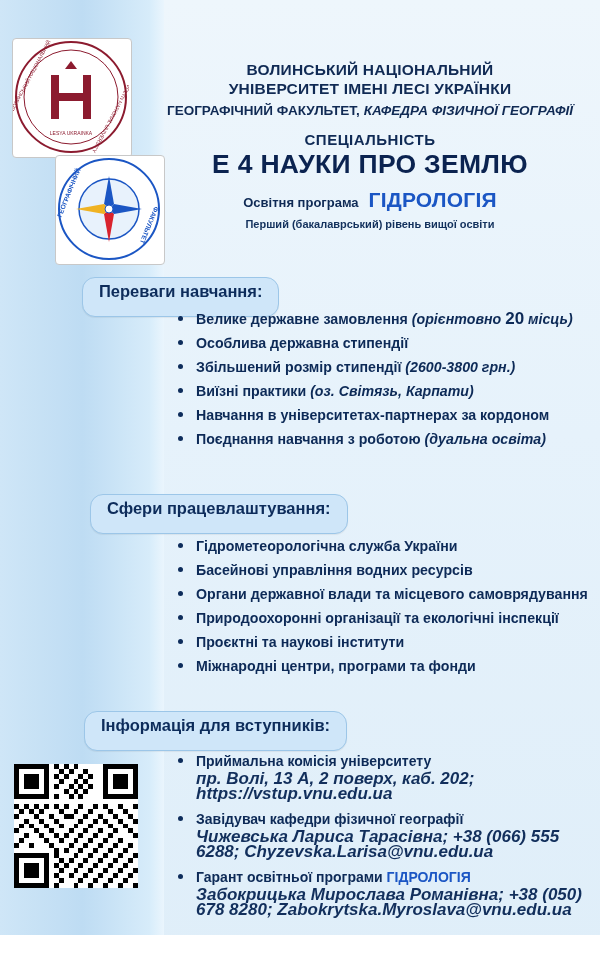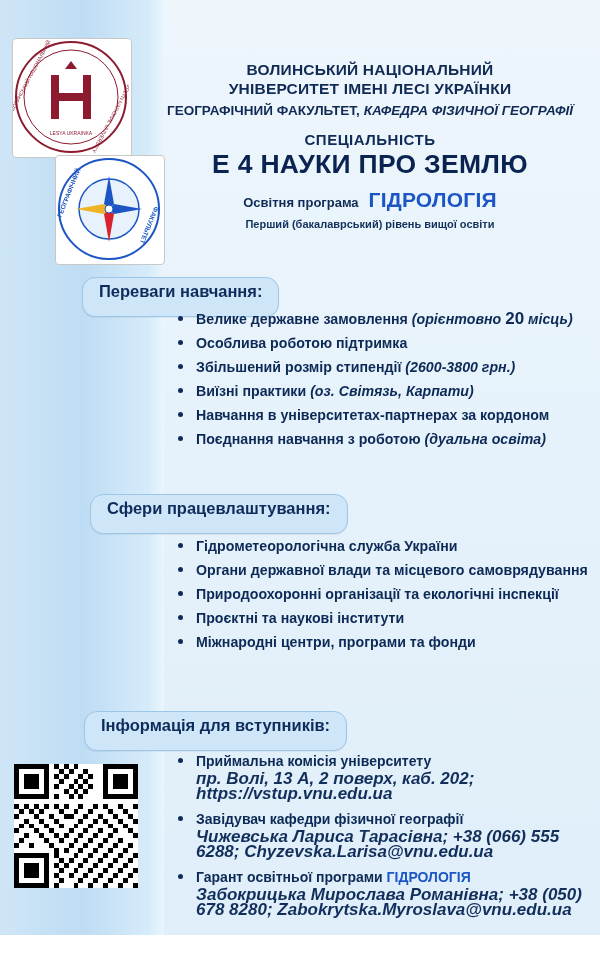--- a/index.html
+++ b/index.html
@@ -273,21 +273,21 @@
       <div class="item-text">
         <span>Велике державне замовлення </span><span class="norm">(орієнтовно </span><span class="big">20</span><span class="norm"> місць)</span>
       </div>
     </div>
 
     <div class="item">
       <div class="bullet">
           <span></span>
         </div>
       <div class="item-text">
-        <span>Особлива роботою підтримка</span>
+        <span>Особлива державна стипендії</span>
       </div>
     </div>
 
     <div class="item">
       <div class="bullet">
           <span></span>
         </div>
       <div class="item-text">
         <span>Збільшений розмір стипендії </span><span class="norm">(2600-3800 грн.)</span>
       </div>
@@ -321,20 +321,26 @@
     </div>
   </div>
 
   <div class="section-head" id="head-employment">Сфери працевлаштування:</div>
   <div class="list" id="list-employment">
     <div class="item">
       <div class="bullet">
           <span></span>
         </div>
       <div class="item-text">Гідрометеорологічна служба України</div>
+    </div>
+    <div class="item">
+      <div class="bullet">
+          <span></span>
+        </div>
+      <div class="item-text">Басейнові управління водних ресурсів</div>
     </div>
     <div class="item">
       <div class="bullet">
           <span></span>
         </div>
       <div class="item-text">Органи державної влади та місцевого самоврядування</div>
     </div>
     <div class="item">
       <div class="bullet">
           <span></span>

